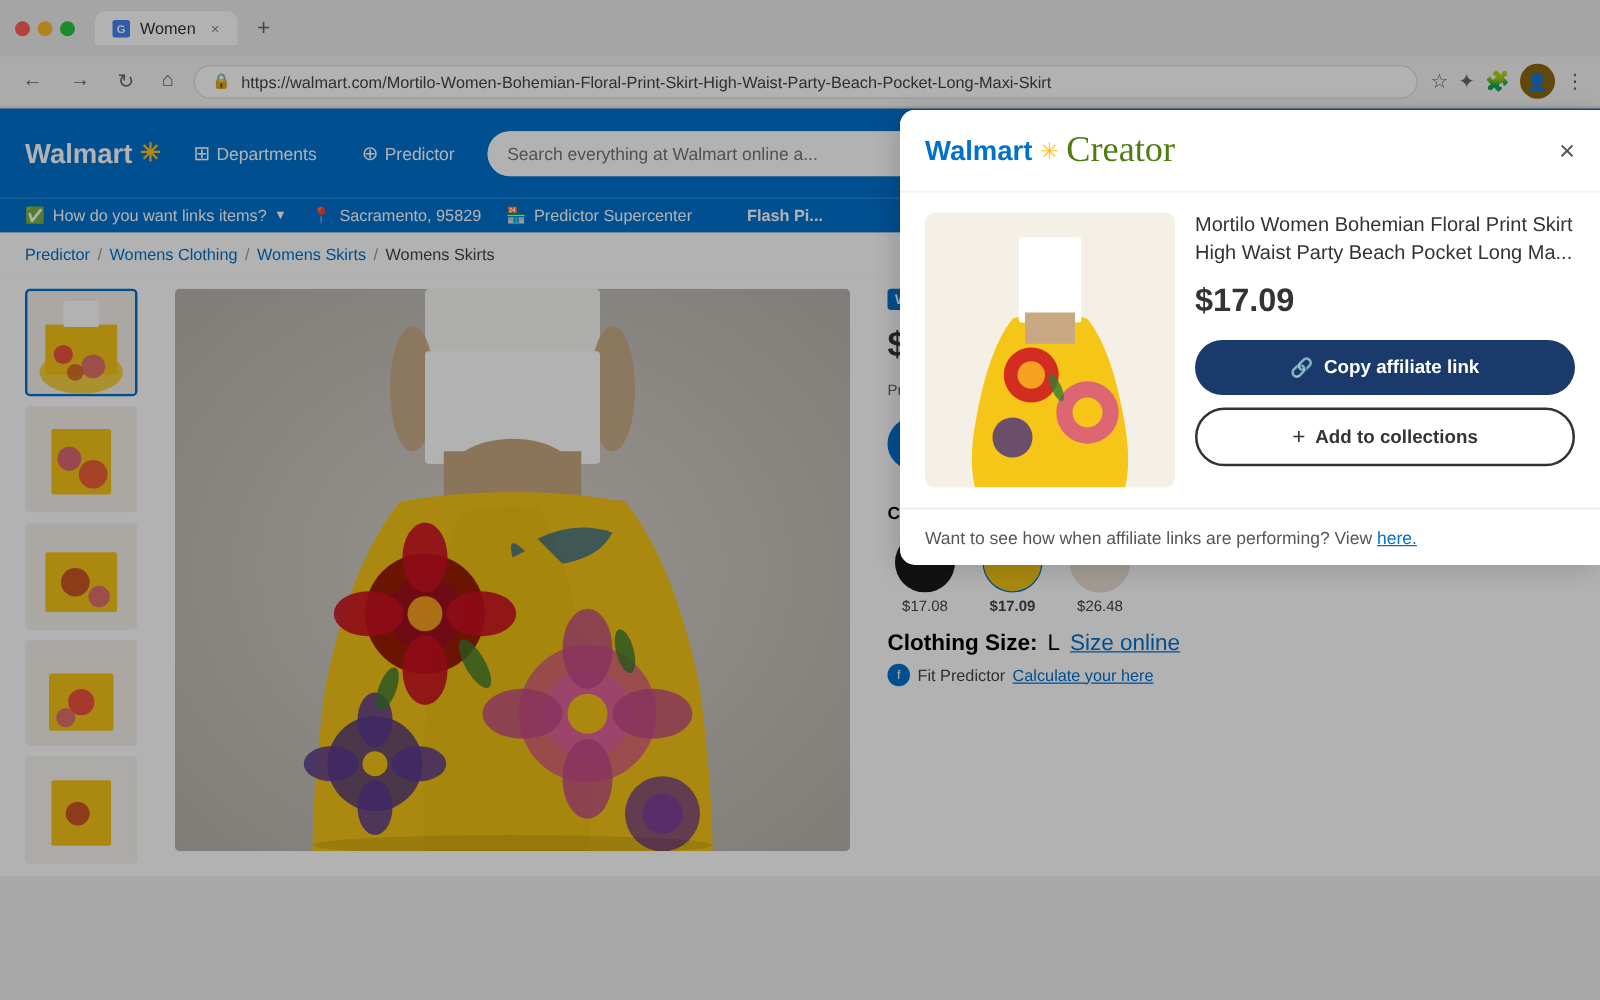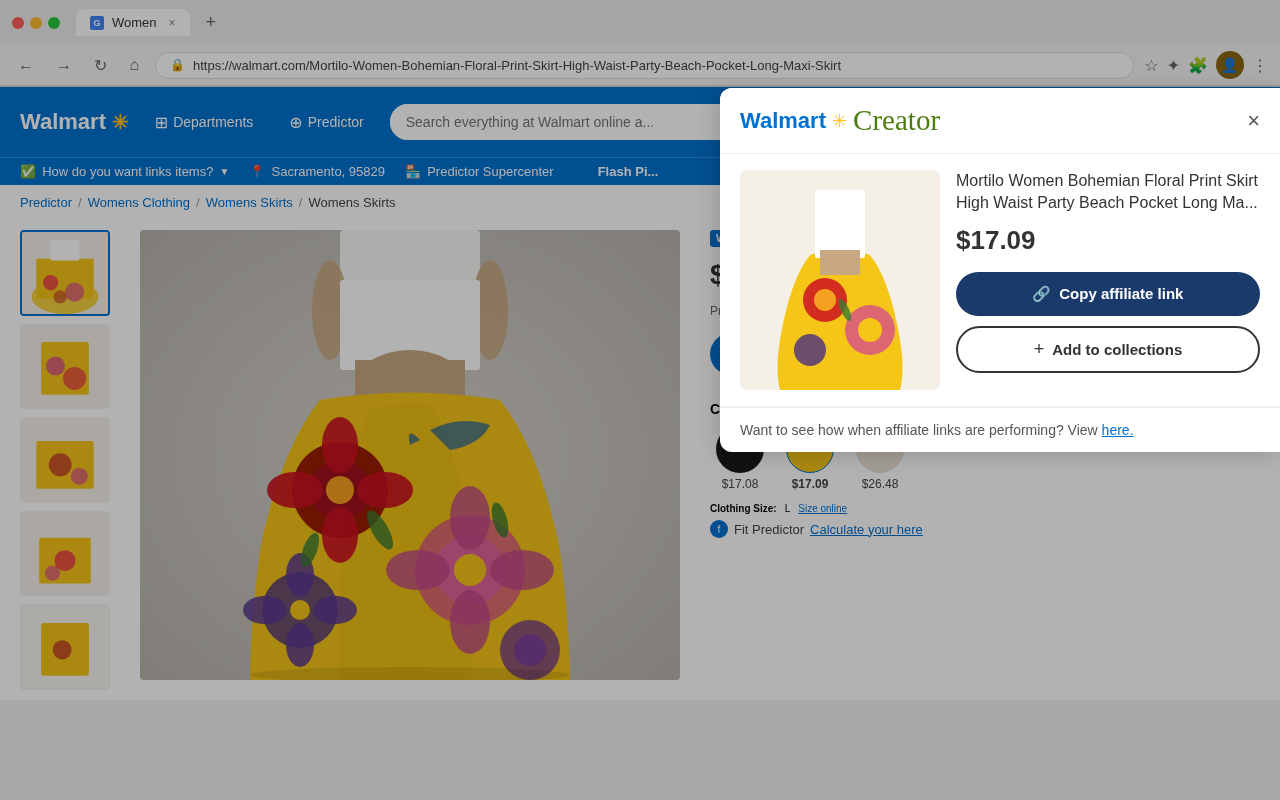--- a/index.html
+++ b/index.html
@@ -74,21 +74,21 @@
     .color-label { font-size: 14px; font-weight: 600; margin-bottom: 8px; }
     .color-swatches { display: flex; gap: 10px; }
     .color-swatch { width: 60px; text-align: center; cursor: pointer; }
     .swatch-circle { width: 48px; height: 48px; border-radius: 50%; margin: 0 auto 4px; border: 2px solid transparent; }
     .swatch-circle.selected { border-color: #0071ce; }
     .swatch-black { background: #1a1a1a; }
     .swatch-yellow { background: #f5c518; border: 1px solid #ddd; }
     .swatch-light { background: #e8e0d5; border: 1px solid #ddd; }
     .swatch-price { font-size: 12px; color: #444; }
 
-    .size-section { display: flex; align-items: flex-start; gap: 8px; font-size: 10px; }
+    .size-section { display: flex; align-items: flex-start; gap: 8px; font-size: 18px; }
     .size-label { font-weight: 600; }
     .size-guide-link { color: #0071ce; text-decoration: underline; cursor: pointer; }
     .fit-predictor { display: flex; align-items: center; gap: 6px; font-size: 13px; color: #444; margin-top: 6px; }
     .fit-icon { width: 18px; height: 18px; background: #0071ce; border-radius: 50%; color: white; display: flex; align-items: center; justify-content: center; font-size: 10px; }
 
     
     .overlay-backdrop { position: absolute; top: 0; left: 0; width: 100%; height: 100%; background: rgba(0,0,0,0.3); z-index: 100; }
     .creator-modal { position: absolute; top: 88px; right: 0; width: 560px; background: white; border-radius: 12px 0 0 12px; box-shadow: -4px 4px 20px rgba(0,0,0,0.15); z-index: 200; overflow: hidden; }
     .creator-header { background: white; padding: 16px 20px; display: flex; align-items: center; justify-content: space-between; border-bottom: 1px solid #f0f0f0; }
     .creator-logo { display: flex; align-items: center; gap: 6px; }

